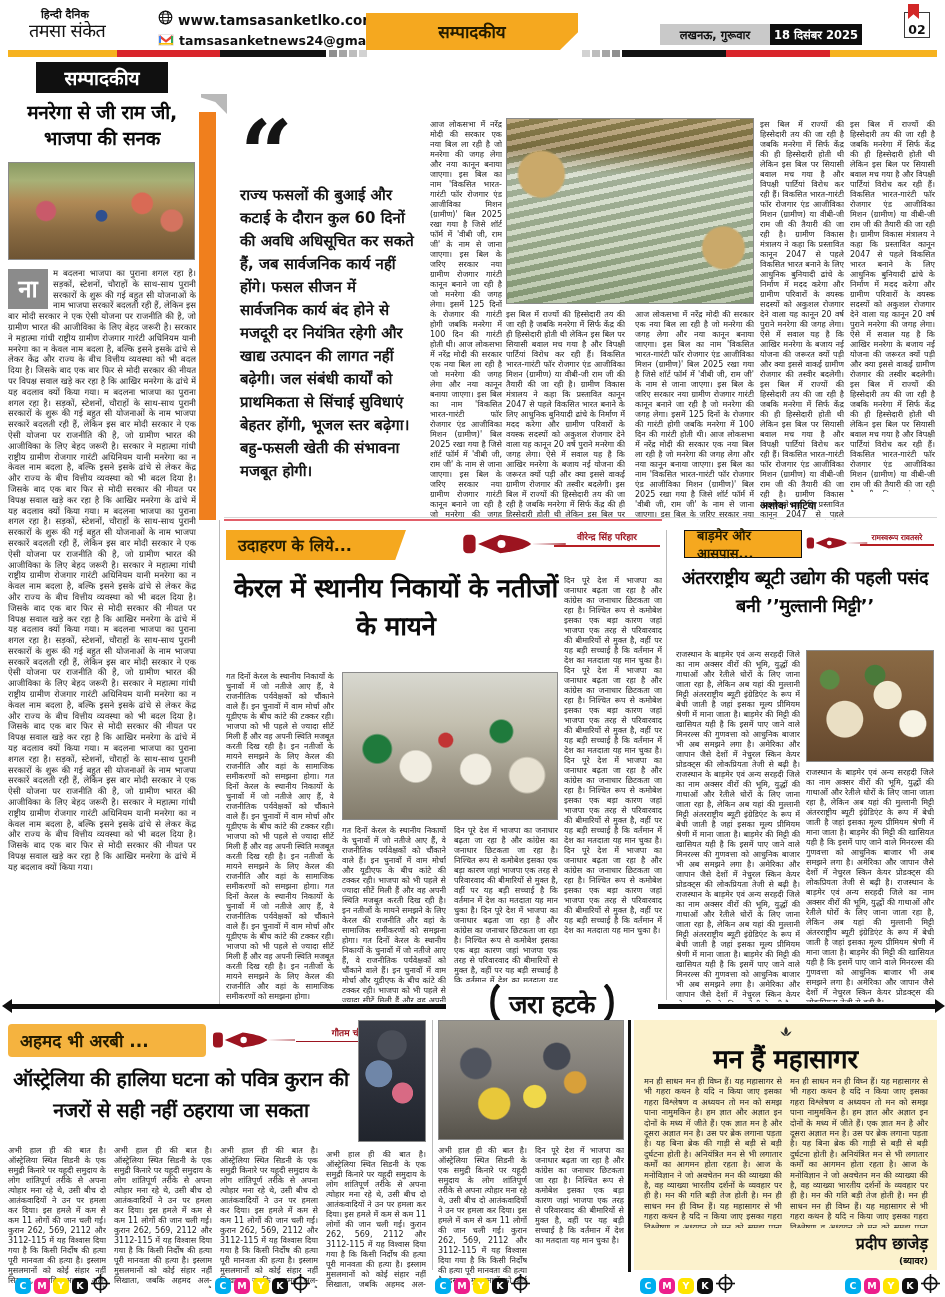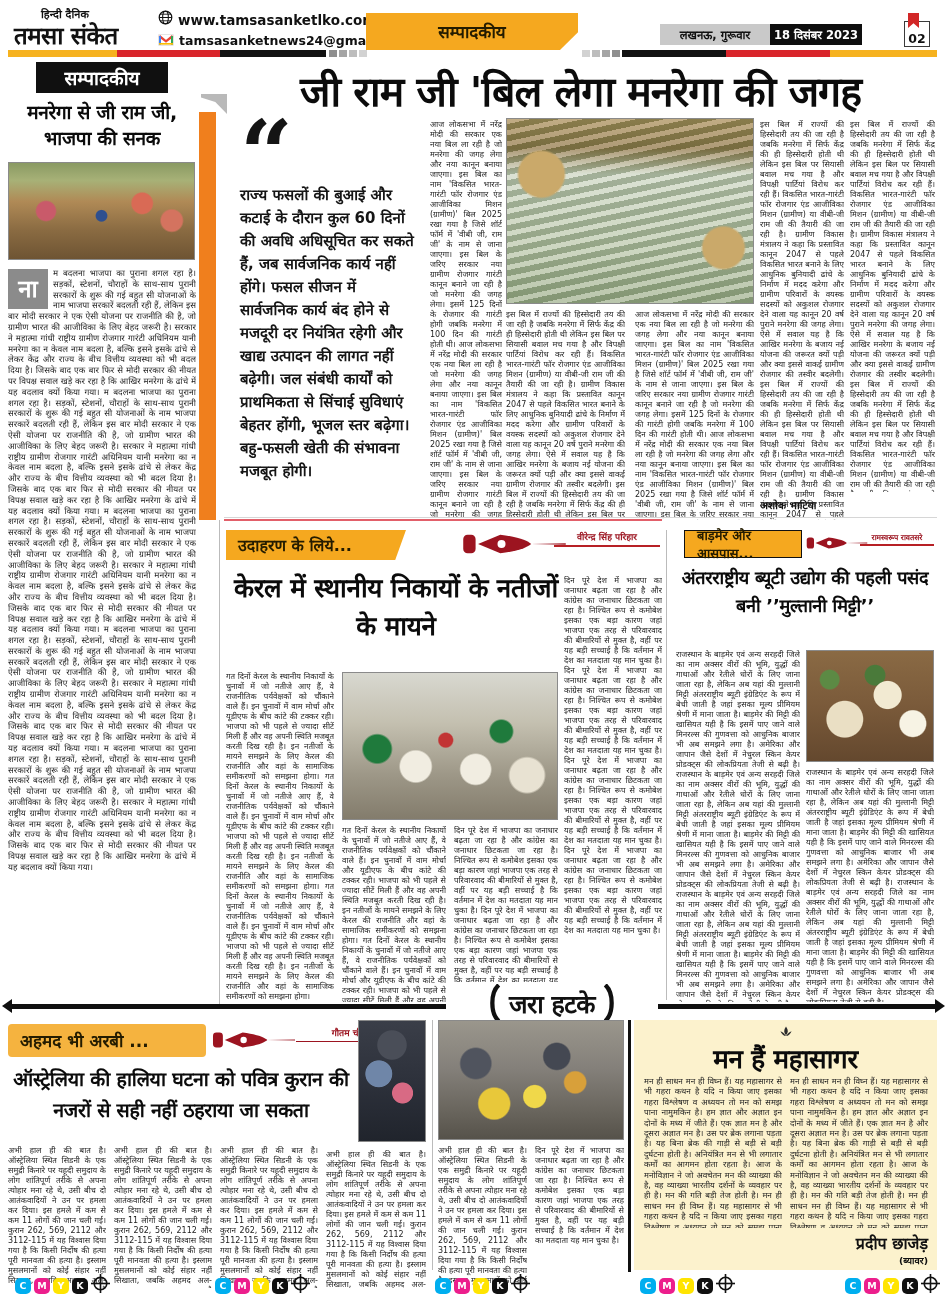--- a/index.html
+++ b/index.html
@@ -21,21 +21,21 @@
   .vline{background:#bbb;width:1px;}
   .quotetxt{font-size:15px;line-height:23px;font-weight:700;color:#151515;text-align:left;}
 </style>
 </head>
 <body>
 
 <div id="page">
 
   <div class="abs" style="left:14px;top:6px;">
     <div style="font-size:11px;font-weight:700;margin-left:27px;">हिन्दी दैनिक</div>
-    <div style="font-size:24px;font-weight:700;letter-spacing:-0.5px;margin-top:-3px;">तमसा संकेत</div>
+    <div style="font-size:18px;font-weight:400;letter-spacing:-0.5px;margin-top:-3px;margin-left:15px;">तमसा संकेत</div>
   </div>
 
   <div class="abs" style="left:158px;top:10px;">
     <div style="display:flex;align-items:center;gap:5px;">
       <span>
         <svg width="15" height="15" viewBox="0 0 20 20">
             <circle cx="10" cy="10" r="8.4" fill="none" stroke="#111" stroke-width="1.6"></circle>
             <ellipse cx="10" cy="10" rx="3.8" ry="8.4" fill="none" stroke="#111" stroke-width="1.4"></ellipse>
             <line x1="1.6" y1="10" x2="18.4" y2="10" stroke="#111" stroke-width="1.4"></line>
             <line x1="2.6" y1="5.6" x2="17.4" y2="5.6" stroke="#111" stroke-width="1.2"></line>
@@ -54,23 +54,23 @@
             <rect x="1.5" y="13.5" width="21" height="2.5" fill="#fbbc05"></rect>
           </svg>
       </span>
       <span style="font-size:12.5px;font-weight:800;">tamsasanketnews24@gmail.com</span>
     </div>
   </div>
 
   <div class="abs kicker" style="left:366px;top:13px;width:212px;height:37px;font-size:17px;justify-content:center;clip-path:polygon(0 0,100% 0,100% 52%,calc(100% - 18px) 100%,0 100%);">सम्पादकीय</div>
 
   <div class="abs" style="left:660px;top:24px;width:110px;height:21px;background:#c9c9c9;display:flex;align-items:center;justify-content:center;font-size:11.5px;font-weight:700;white-space:nowrap;">लखनऊ, गुरूवार</div>
-  <div class="abs" style="left:770px;top:24px;width:92px;height:21px;background:#0e0e0e;color:#fff;display:flex;align-items:center;justify-content:center;font-size:11.5px;font-weight:700;white-space:nowrap;">18 दिसंबर 2023</div>
-
-  <div class="abs" style="left:902px;top:13px;width:30px;height:36px;">
+  <div class="abs" style="left:770px;top:24px;width:92px;height:21px;background:#0e0e0e;color:#fff;display:flex;align-items:center;justify-content:center;font-size:11.5px;font-weight:700;white-space:nowrap;">18 दिसंबर 2025</div>
+
+  <div class="abs" style="left:902px;top:4px;width:30px;height:36px;">
     <div class="abs" style="left:2px;top:8px;width:26px;height:26px;background:#fff;border:1.6px solid #3a3a3a;box-sizing:border-box;display:flex;align-items:flex-end;justify-content:center;font-size:12.5px;font-weight:700;">02</div>
     <div class="abs" style="left:6px;top:0;width:11px;height:15px;background:#d22727;clip-path:polygon(0 0,100% 0,100% 100%,50% 68%,0 100%);"></div>
   </div>
 
   <div>
     <div class="abs" style="left:8px;top:50px;width:109px;height:7px;background:#f6b21f;"></div>
     <div class="abs" style="left:117px;top:50px;width:103px;height:7px;background:#d9252b;"></div>
     <div class="abs" style="left:220px;top:50px;width:106px;height:7px;background:#121212;"></div>
     <div class="abs" style="left:329px;top:50px;width:8px;height:7px;background:#8f8f8f;"></div>
     <div class="abs" style="left:339px;top:50px;width:8px;height:7px;background:#a5a5a5;"></div>
@@ -98,21 +98,20 @@
     <div class="abs bodytxt leftbody" style="left:0;top:206px;width:188px;height:735px;">
       <span style="float:left;width:40px;height:40px;background:#8b8b8b;color:#fff;font-size:24px;font-weight:800;display:flex;align-items:center;justify-content:center;margin:1px 5px 2px 0;">ना</span><span>म बदलना भाजपा का पुराना शगल रहा है। सड़कों, स्टेशनों, चौराहों के साथ-साथ पुरानी सरकारों के शुरू की गई बहुत सी योजनाओं के नाम भाजपा सरकारें बदलती रही हैं, लेकिन इस बार मोदी सरकार ने एक ऐसी योजना पर राजनीति की है, जो ग्रामीण भारत की आजीविका के लिए बेहद जरूरी है। सरकार ने महात्मा गांधी राष्ट्रीय ग्रामीण रोजगार गारंटी अधिनियम यानी मनरेगा का न केवल नाम बदला है, बल्कि इसने इसके ढांचे से लेकर केंद्र और राज्य के बीच वित्तीय व्यवस्था को भी बदल दिया है। जिसके बाद एक बार फिर से मोदी सरकार की नीयत पर विपक्ष सवाल खड़े कर रहा है कि आखिर मनरेगा के ढांचे में यह बदलाव क्यों किया गया। म बदलना भाजपा का पुराना शगल रहा है। सड़कों, स्टेशनों, चौराहों के साथ-साथ पुरानी सरकारों के शुरू की गई बहुत सी योजनाओं के नाम भाजपा सरकारें बदलती रही हैं, लेकिन इस बार मोदी सरकार ने एक ऐसी योजना पर राजनीति की है, जो ग्रामीण भारत की आजीविका के लिए बेहद जरूरी है। सरकार ने महात्मा गांधी राष्ट्रीय ग्रामीण रोजगार गारंटी अधिनियम यानी मनरेगा का न केवल नाम बदला है, बल्कि इसने इसके ढांचे से लेकर केंद्र और राज्य के बीच वित्तीय व्यवस्था को भी बदल दिया है। जिसके बाद एक बार फिर से मोदी सरकार की नीयत पर विपक्ष सवाल खड़े कर रहा है कि आखिर मनरेगा के ढांचे में यह बदलाव क्यों किया गया। म बदलना भाजपा का पुराना शगल रहा है। सड़कों, स्टेशनों, चौराहों के साथ-साथ पुरानी सरकारों के शुरू की गई बहुत सी योजनाओं के नाम भाजपा सरकारें बदलती रही हैं, लेकिन इस बार मोदी सरकार ने एक ऐसी योजना पर राजनीति की है, जो ग्रामीण भारत की आजीविका के लिए बेहद जरूरी है। सरकार ने महात्मा गांधी राष्ट्रीय ग्रामीण रोजगार गारंटी अधिनियम यानी मनरेगा का न केवल नाम बदला है, बल्कि इसने इसके ढांचे से लेकर केंद्र और राज्य के बीच वित्तीय व्यवस्था को भी बदल दिया है। जिसके बाद एक बार फिर से मोदी सरकार की नीयत पर विपक्ष सवाल खड़े कर रहा है कि आखिर मनरेगा के ढांचे में यह बदलाव क्यों किया गया। म बदलना भाजपा का पुराना शगल रहा है। सड़कों, स्टेशनों, चौराहों के साथ-साथ पुरानी सरकारों के शुरू की गई बहुत सी योजनाओं के नाम भाजपा सरकारें बदलती रही हैं, लेकिन इस बार मोदी सरकार ने एक ऐसी योजना पर राजनीति की है, जो ग्रामीण भारत की आजीविका के लिए बेहद जरूरी है। सरकार ने महात्मा गांधी राष्ट्रीय ग्रामीण रोजगार गारंटी अधिनियम यानी मनरेगा का न केवल नाम बदला है, बल्कि इसने इसके ढांचे से लेकर केंद्र और राज्य के बीच वित्तीय व्यवस्था को भी बदल दिया है। जिसके बाद एक बार फिर से मोदी सरकार की नीयत पर विपक्ष सवाल खड़े कर रहा है कि आखिर मनरेगा के ढांचे में यह बदलाव क्यों किया गया। म बदलना भाजपा का पुराना शगल रहा है। सड़कों, स्टेशनों, चौराहों के साथ-साथ पुरानी सरकारों के शुरू की गई बहुत सी योजनाओं के नाम भाजपा सरकारें बदलती रही हैं, लेकिन इस बार मोदी सरकार ने एक ऐसी योजना पर राजनीति की है, जो ग्रामीण भारत की आजीविका के लिए बेहद जरूरी है। सरकार ने महात्मा गांधी राष्ट्रीय ग्रामीण रोजगार गारंटी अधिनियम यानी मनरेगा का न केवल नाम बदला है, बल्कि इसने इसके ढांचे से लेकर केंद्र और राज्य के बीच वित्तीय व्यवस्था को भी बदल दिया है। जिसके बाद एक बार फिर से मोदी सरकार की नीयत पर विपक्ष सवाल खड़े कर रहा है कि आखिर मनरेगा के ढांचे में यह बदलाव क्यों किया गया।</span>
     </div>
   </div>
 
   <div class="abs" style="left:199px;top:112px;width:17px;height:408px;background:#f07f1d;"></div>
   <div class="abs" style="left:201px;top:94px;width:26px;height:20px;background:#b9b9b9;clip-path:polygon(0 0,100% 0,100% 100%,55% 40%,0 18%);"></div>
   <div class="abs vline" style="left:219px;top:520px;height:485px;"></div>
 
   <div class="abs" style="left:224px;top:62px;width:713px;height:458px;">
-    <div class="abs hl" style="left:0;top:0;width:713px;font-size:41px;letter-spacing:-1px;white-space:nowrap;">जी राम जी 'बिल लेगा मनरेगा की जगह</div>
 
     <div class="abs" style="left:16px;top:62px;width:178px;height:396px;">
       <div style="font-family:'DejaVu Serif',serif;font-size:92px;line-height:60px;font-weight:800;color:#141414;">“</div>
       <div class="quotetxt">राज्य फसलों की बुआई और कटाई के दौरान कुल 60 दिनों की अवधि अधिसूचित कर सकते हैं, जब सार्वजनिक कार्य नहीं होंगे। फसल सीजन में सार्वजनिक कार्य बंद होने से मजदूरी दर नियंत्रित रहेगी और खाद्य उत्पादन की लागत नहीं बढ़ेगी। जल संबंधी कार्यों को प्राथमिकता से सिंचाई सुविधाएं बेहतर होंगी, भूजल स्तर बढ़ेगा। बहु-फसली खेती की संभावना मजबूत होगी।</div>
     </div>
 
     <div class="abs bodytxt" style="left:206px;top:58px;width:72px;height:400px;">आज लोकसभा में नरेंद्र मोदी की सरकार एक नया बिल ला रही है जो मनरेगा की जगह लेगा और नया कानून बनाया जाएगा। इस बिल का नाम 'विकसित भारत-गारंटी फॉर रोजगार एंड आजीविका मिशन (ग्रामीण)' बिल 2025 रखा गया है जिसे शॉर्ट फॉर्म में 'वीबी जी, राम जी' के नाम से जाना जाएगा। इस बिल के जरिए सरकार नया ग्रामीण रोजगार गारंटी कानून बनाने जा रही है जो मनरेगा की जगह लेगा। इसमें 125 दिनों के रोजगार की गारंटी होगी जबकि मनरेगा में 100 दिन की गारंटी होती थी। आज लोकसभा में नरेंद्र मोदी की सरकार एक नया बिल ला रही है जो मनरेगा की जगह लेगा और नया कानून बनाया जाएगा। इस बिल का नाम 'विकसित भारत-गारंटी फॉर रोजगार एंड आजीविका मिशन (ग्रामीण)' बिल 2025 रखा गया है जिसे शॉर्ट फॉर्म में 'वीबी जी, राम जी' के नाम से जाना जाएगा। इस बिल के जरिए सरकार नया ग्रामीण रोजगार गारंटी कानून बनाने जा रही है जो मनरेगा की जगह लेगा। इसमें 125 दिनों के रोजगार की गारंटी होगी जबकि मनरेगा में 100 दिन की गारंटी होती थी। आज लोकसभा में नरेंद्र मोदी की सरकार एक नया बिल ला रही है जो मनरेगा की जगह लेगा और नया कानून बनाया जाएगा। इस बिल का नाम 'विकसित भारत-गारंटी फॉर रोजगार एंड आजीविका मिशन (ग्रामीण)' बिल 2025 रखा गया है जिसे शॉर्ट फॉर्म में 'वीबी जी, राम जी' के नाम से जाना जाएगा। इस बिल के जरिए सरकार नया ग्रामीण रोजगार गारंटी कानून बनाने जा रही है जो मनरेगा की जगह लेगा। इसमें 125 दिनों के रोजगार की गारंटी होगी जबकि मनरेगा में 100 दिन की गारंटी होती थी।</div>
 
     <div class="abs photo" style="left:282px;top:56px;width:248px;height:186px;
          background:

